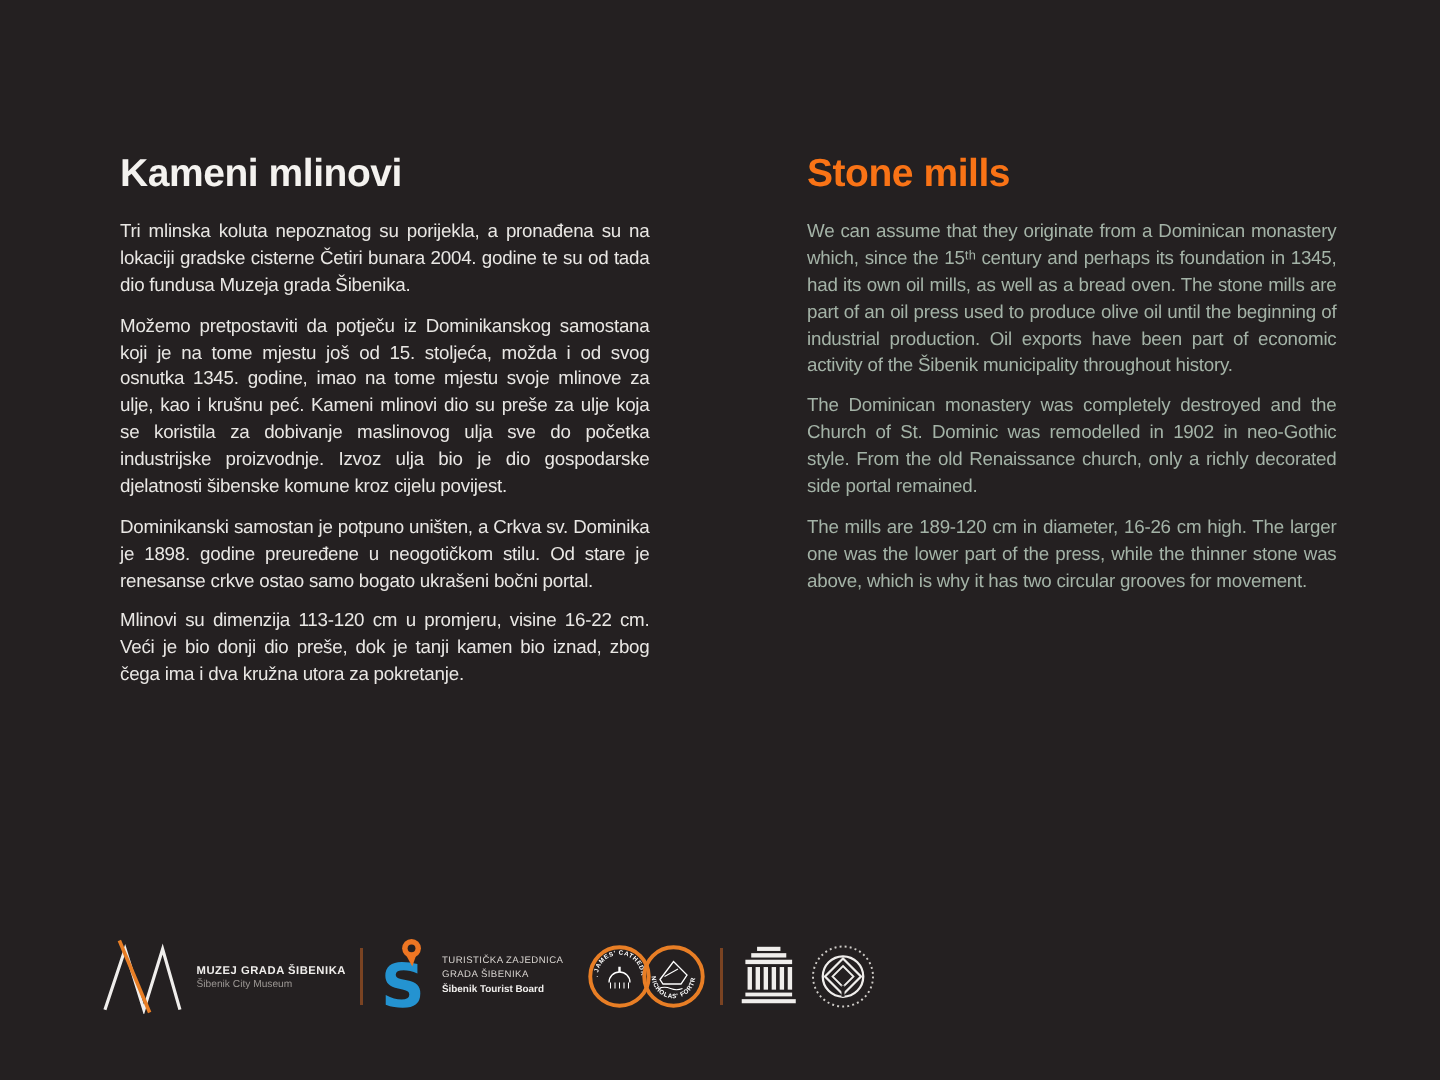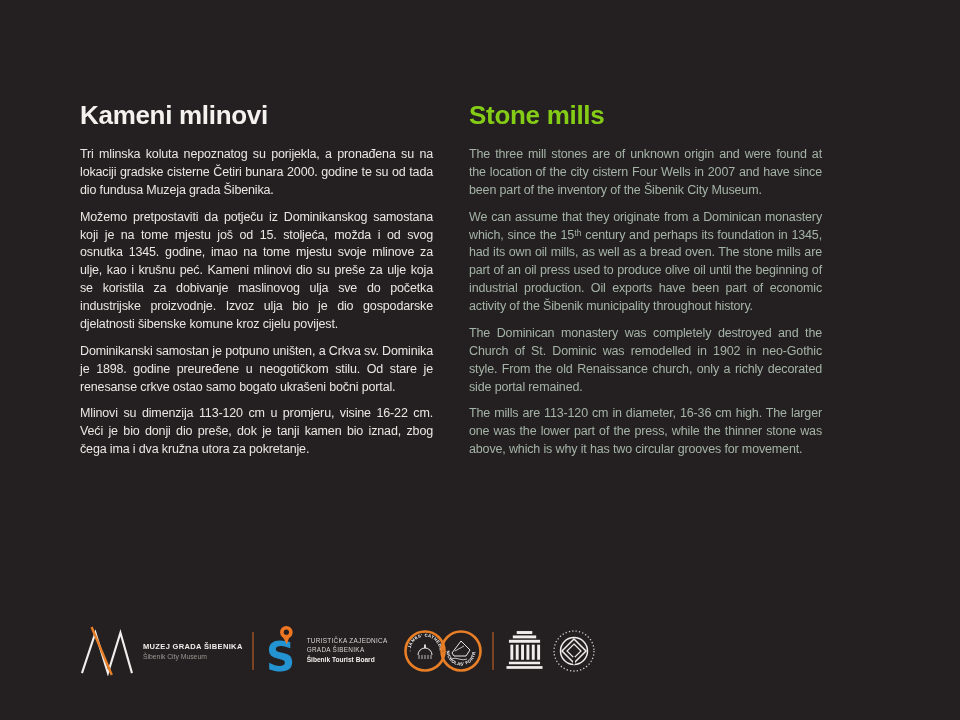--- a/index.html
+++ b/index.html
@@ -4,41 +4,41 @@
 <style>
   html,body { margin:0; padding:0; }
   body {
     width:960px; height:720px;
     background:#242021;
     font-family:"Liberation Sans", sans-serif;
     position:relative; overflow:hidden;
   }
   .columns {
     position:absolute; left:80px; top:100px;
-    display:flex; gap:36px;
+    display:flex; gap:105px;
   }
   .col { width:353px; }
   .col h1 {
     margin:0 0 15px 0;
     font-size:26px; font-weight:bold; letter-spacing:-0.3px;
   }
   .col-hr h1 { color:#f4f2ef; }
-  .col-en h1 { color:#84cc16; }
+  .col-en h1 { color:#f97316; }
   .col p {
     margin:0 0 9px 0;
     font-size:12.5px; line-height:1.43;
     letter-spacing:-0.15px;
     text-align:justify;
     hyphens:auto;
   }
   .col-hr p { color:#e9e7e4; }
   .col-en p { color:#a4b3a7; }
 
   .footer {
-    position:absolute; left:78px; top:622px; height:58px;
+    position:absolute; left:66px; top:622px; height:58px;
     display:flex; align-items:center;
   }
   .logo { display:flex; align-items:center; }
   .museum { gap:9px; }
   .museum .lg-name {
     font-size:7.5px; font-weight:bold; color:#f0eeec; letter-spacing:0.35px;
     white-space:nowrap;
   }
   .museum .lg-sub {
     font-size:6.8px; color:#9b9693; margin-top:2px; white-space:nowrap;
@@ -62,32 +62,31 @@
   svg { display:block; }
 </style>
 </head>
 <body>
 
 <main class="panel">
 
   <div class="columns">
     <section class="col col-hr" lang="hr">
       <h1>Kameni mlinovi</h1>
-      <p>Tri mlinska koluta nepoznatog su porijekla, a pronađena su na lokaciji gradske cisterne Četiri bunara 2000. godine te su od tada dio fundusa Muzeja grada Šibenika.</p>
+      <p>Tri mlinska koluta nepoznatog su porijekla, a pronađena su na lokaciji gradske cisterne Četiri bunara 2004. godine te su od tada dio fundusa Muzeja grada Šibenika.</p>
       <p>Možemo pretpostaviti da potječu iz Dominikanskog samostana koji je na tome mjestu još od 15. stoljeća, možda i od svog osnutka 1345. godine, imao na tome mjestu svoje mlinove za ulje, kao i krušnu peć. Kameni mlinovi dio su preše za ulje koja se koristila za dobivanje maslinovog ulja sve do početka industrijske proizvodnje. Izvoz ulja bio je dio gospodarske djelatnosti šibenske komune kroz cijelu povijest.</p>
       <p>Dominikanski samostan je potpuno uništen, a Crkva sv. Dominika je 1898. godine preuređene u neogotičkom stilu. Od stare je renesanse crkve ostao samo bogato ukrašeni bočni portal.</p>
       <p>Mlinovi su dimenzija 113-120 cm u promjeru, visine 16-22 cm. Veći je bio donji dio preše, dok je tanji kamen bio iznad, zbog čega ima i dva kružna utora za pokretanje.</p>
     </section>
 
     <section class="col col-en" lang="en">
       <h1>Stone mills</h1>
-      <p>The three mill stones are of unknown origin and were found at the location of the city cistern Four Wells in 2007 and have since been part of the inventory of the Šibenik City Museum.</p>
       <p>We can assume that they originate from a Dominican monastery which, since the 15ᵗʰ century and perhaps its foundation in 1345, had its own oil mills, as well as a bread oven. The stone mills are part of an oil press used to produce olive oil until the beginning of industrial production. Oil exports have been part of economic activity of the Šibenik municipality throughout history.</p>
       <p>The Dominican monastery was completely destroyed and the Church of St. Dominic was remodelled in 1902 in neo-Gothic style. From the old Renaissance church, only a richly decorated side portal remained.</p>
-      <p>The mills are 113-120 cm in diameter, 16-36 cm high. The larger one was the lower part of the press, while the thinner stone was above, which is why it has two circular grooves for movement.</p>
+      <p>The mills are 189-120 cm in diameter, 16-26 cm high. The larger one was the lower part of the press, while the thinner stone was above, which is why it has two circular grooves for movement.</p>
     </section>
   </div>
 
   <footer class="footer">
 
     <div class="logo museum">
       <span>
         <svg width="56" height="50" viewBox="0 0 58 52">
           <path d="M4 49 L18 7 L31 49 L44 7 L56 49" fill="none" stroke="#f0eeec" stroke-width="2.2"></path>
           <path d="M14 1 L35 51" fill="none" stroke="#e87e25" stroke-width="2.5"></path>

